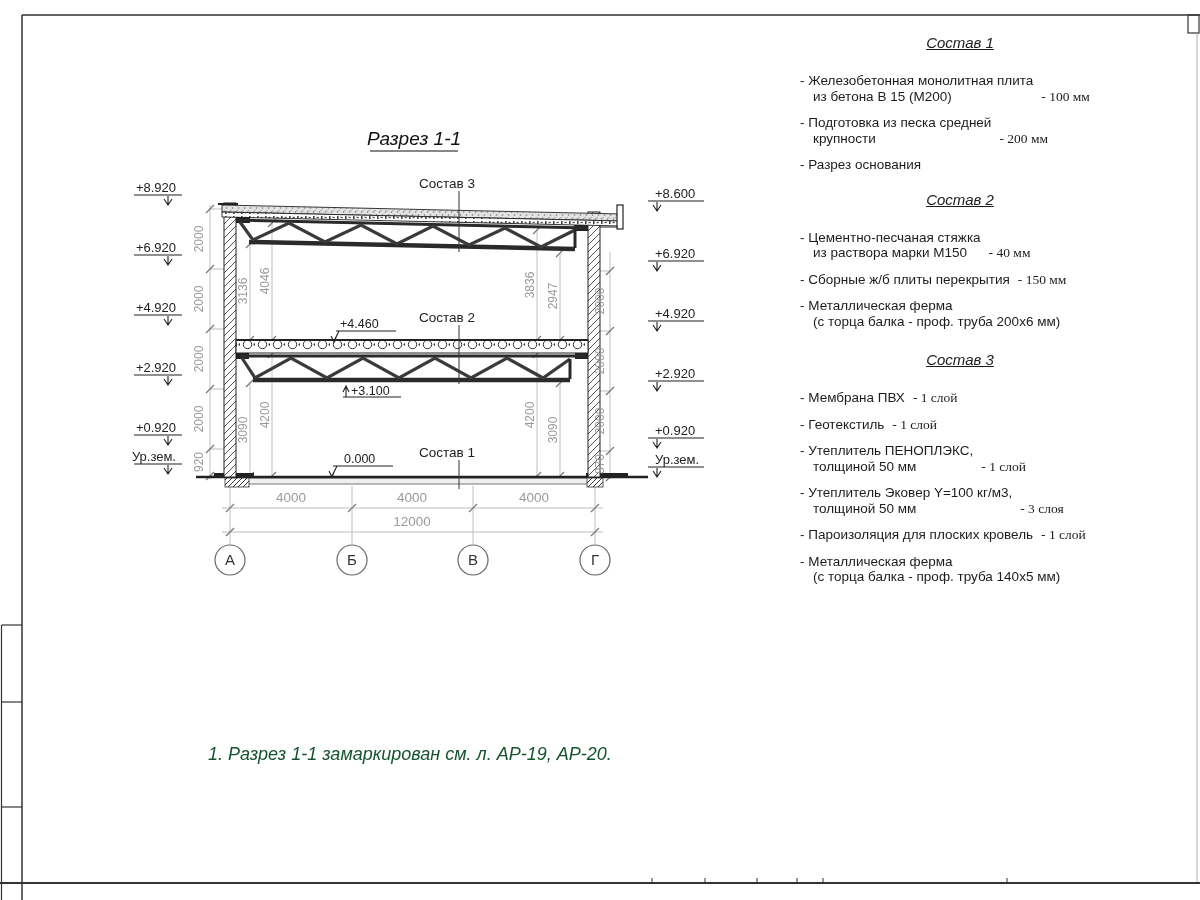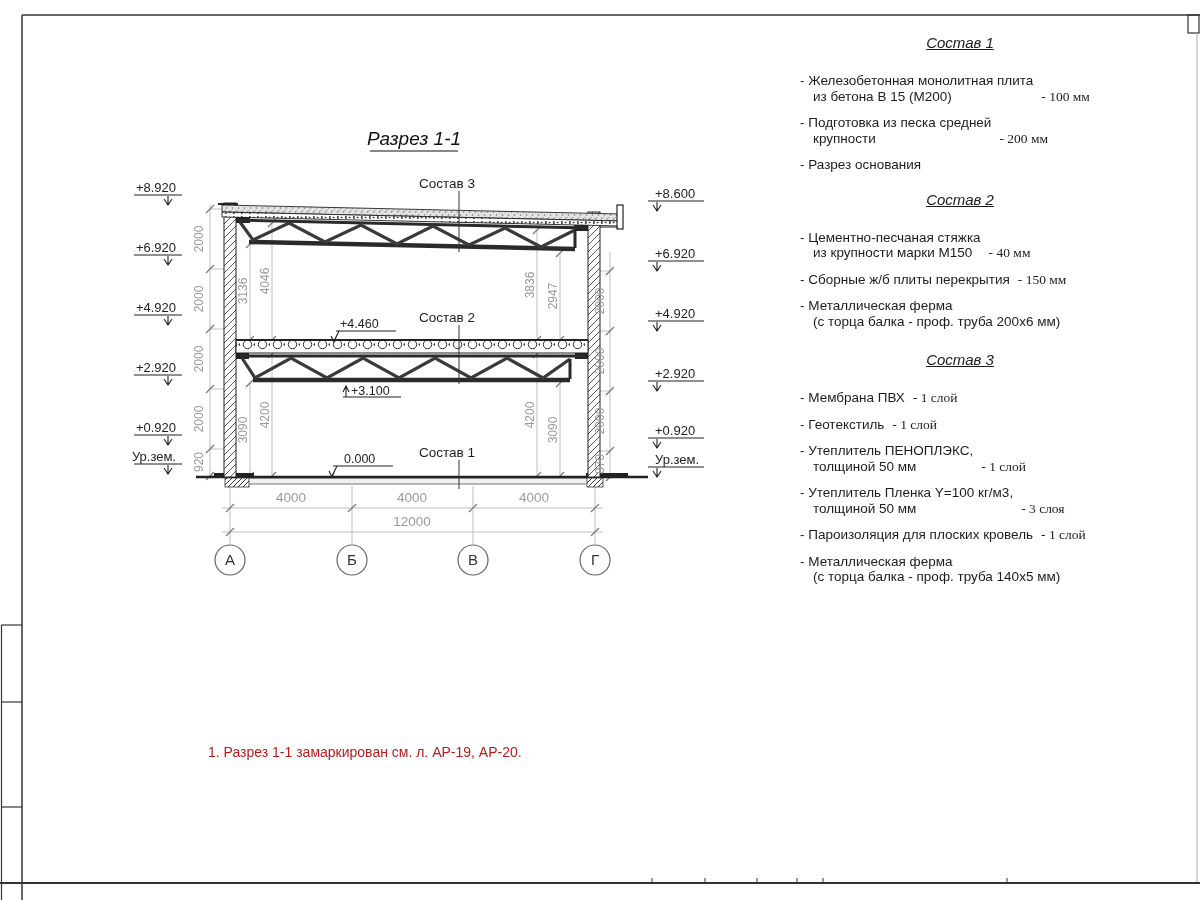--- a/index.html
+++ b/index.html
@@ -15,21 +15,21 @@
   .t-lbl{fill:#222;font-size:13.5px;}
   .t-title{fill:#111;font-size:19px;font-style:italic;}
   
   .panel{position:absolute;left:800px;top:34px;width:320px;color:#1c1c1c;}
   .comp-title{font-size:15px;font-style:italic;text-decoration:underline;text-align:center;margin-bottom:22px;}
   .comp2{margin-top:18px;}
   .comp3{margin-top:22px;}
   .item{display:flex;justify-content:flex-start;align-items:flex-end;margin-bottom:11px;font-size:13.5px;line-height:15.5px;}
   .item .l2{padding-left:13px;}
   .ival{white-space:nowrap;padding-left:8px;font-family:Liberation Serif, serif;}
-  .note{position:absolute;left:208px;top:744px;font-size:14px;color:#b91c1c;}
+  .note{position:absolute;left:208px;top:744px;font-size:18px;color:#14532d;font-style:italic;}
 </style>
 </head>
 <body>
 
 <div class="stage">
 
 <svg width="1200" height="900" viewBox="0 0 1200 900">
   <defs>
     <pattern id="pWall" width="7" height="7" patternUnits="userSpaceOnUse">
       <rect width="7" height="7" fill="#ffffff"></rect>
@@ -295,21 +295,21 @@
           </div>
       <div class="ival"></div>
     </div>
   </div>
 
   <div class="comp comp2">
     <div class="comp-title">Состав 2</div>
     <div class="item">
       <div class="itx">
             <div class="l1">- Цементно-песчаная стяжка</div>
-            <div class="l2">из крупности марки М150</div>
+            <div class="l2">из раствора марки М150</div>
           </div>
       <div class="ival">- 40 мм</div>
     </div>
     <div class="item">
       <div class="itx">
             <div class="l1">- Сборные ж/б плиты перекрытия</div>
             <div class="l2"></div>
           </div>
       <div class="ival">- 150 мм</div>
     </div>
@@ -340,21 +340,21 @@
     </div>
     <div class="item">
       <div class="itx">
             <div class="l1">- Утеплитель ПЕНОПЛЭКС,</div>
             <div class="l2">толщиной 50 мм</div>
           </div>
       <div class="ival">- 1 слой</div>
     </div>
     <div class="item">
       <div class="itx">
-            <div class="l1">- Утеплитель Пленка Y=100 кг/м3,</div>
+            <div class="l1">- Утеплитель Эковер Y=100 кг/м3,</div>
             <div class="l2">толщиной 50 мм</div>
           </div>
       <div class="ival">- 3 слоя</div>
     </div>
     <div class="item">
       <div class="itx">
             <div class="l1">- Пароизоляция для плоских кровель</div>
             <div class="l2"></div>
           </div>
       <div class="ival">- 1 слой</div>

